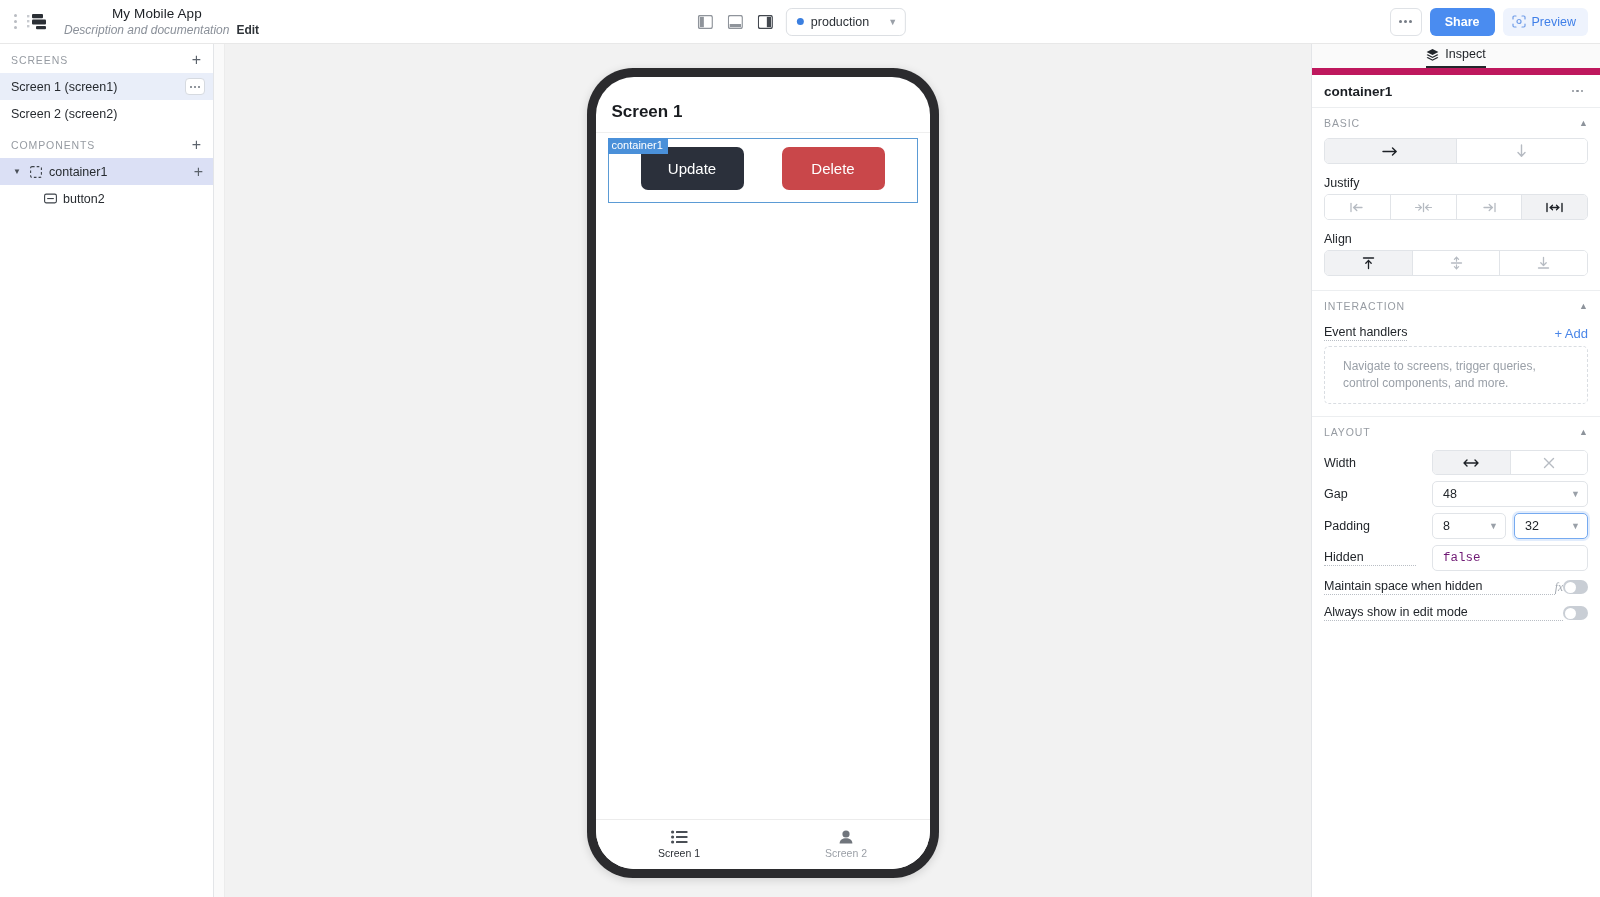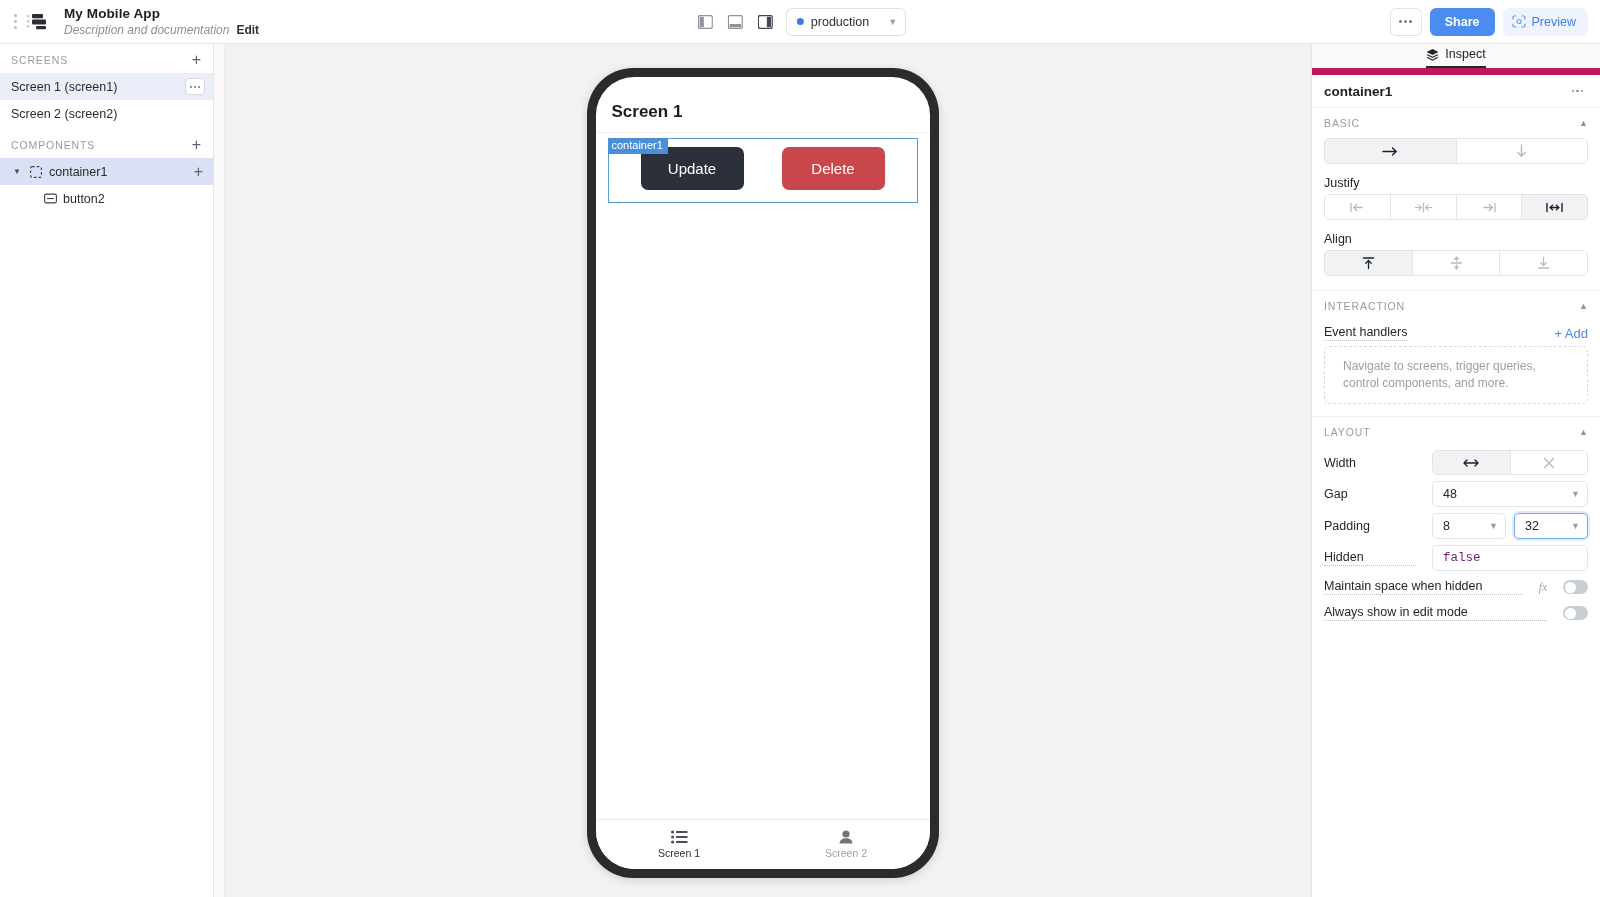--- a/index.html
+++ b/index.html
@@ -21,21 +21,21 @@
     position: relative;
   }
   .tb-left { display: flex; align-items: center; padding-left: 8px; gap: 2px; }
   .dots-vert {
     width: 14px; height: 26px; display: flex; flex-direction: column;
     justify-content: center; align-items: center; gap: 3px; cursor: pointer;
   }
   .dots-vert i { width: 3px; height: 3px; background: #b9bcc2; border-radius: 50%; display: block; }
   .logo-mark { width: 28px; height: 26px; display: flex; align-items: center; justify-content: center; }
   .app-meta { margin-left: 10px; display: flex; flex-direction: column; justify-content: center; }
-  .app-title { font-size: 13.5px; font-weight: bold; color: #1b1f24; line-height: 16px; letter-spacing: .1px; }
+  .app-title { font-size: 13.5px; font-weight: normal; color: #1b1f24; line-height: 16px; letter-spacing: .1px; margin-left: 48px; }
   .app-sub { font-size: 12px; line-height: 16px; color: #8a9099; font-style: italic; display: flex; gap: 7px; align-items: baseline; }
   .app-sub .edit { color: #2f3439; font-style: normal; font-weight: bold; cursor: pointer; }
 
   .tb-center {
     position: absolute; left: 50%; transform: translateX(-50%);
     display: flex; align-items: center; gap: 10px;
   }
   .panel-toggles { display: flex; align-items: center; gap: 8px; }
   .ptog {
     width: 22px; height: 22px; border-radius: 4px; display: flex;
@@ -213,21 +213,21 @@
   .numfield .nchev { font-size: 9px; color: #9aa0a8; }
   .pad-group { flex: 1; display: flex; gap: 8px; }
 
   .ev-head { display: flex; align-items: center; justify-content: space-between; padding: 4px 12px 5px; }
   .add-link { color: #4a86e8; font-size: 13px; cursor: pointer; }
   .ev-empty {
     margin: 0 12px 8px; border: 1px dashed #d9dde2; border-radius: 5px;
     padding: 11px 18px; text-align: left; font-size: 12px; color: #9aa0a8; line-height: 17px;
   }
 
-  .toggle-row { display: flex; align-items: center; padding: 5px 12px; gap: 16px; }
+  .toggle-row { display: flex; align-items: center; padding: 5px 12px; gap: 0; }
   .toggle-row .field-label { flex: 1; }
   .fx { font-size: 11.5px; color: #a3a9b1; font-style: italic; font-family: "Liberation Serif", serif; }
   .switch {
     width: 25px; height: 14px; border-radius: 7px; background: #c9ced5;
     position: relative; cursor: pointer; flex: none;
   }
   .switch .knob {
     position: absolute; top: 1.5px; left: 1.5px; width: 11px; height: 11px;
     border-radius: 50%; background: #fff;
   }

